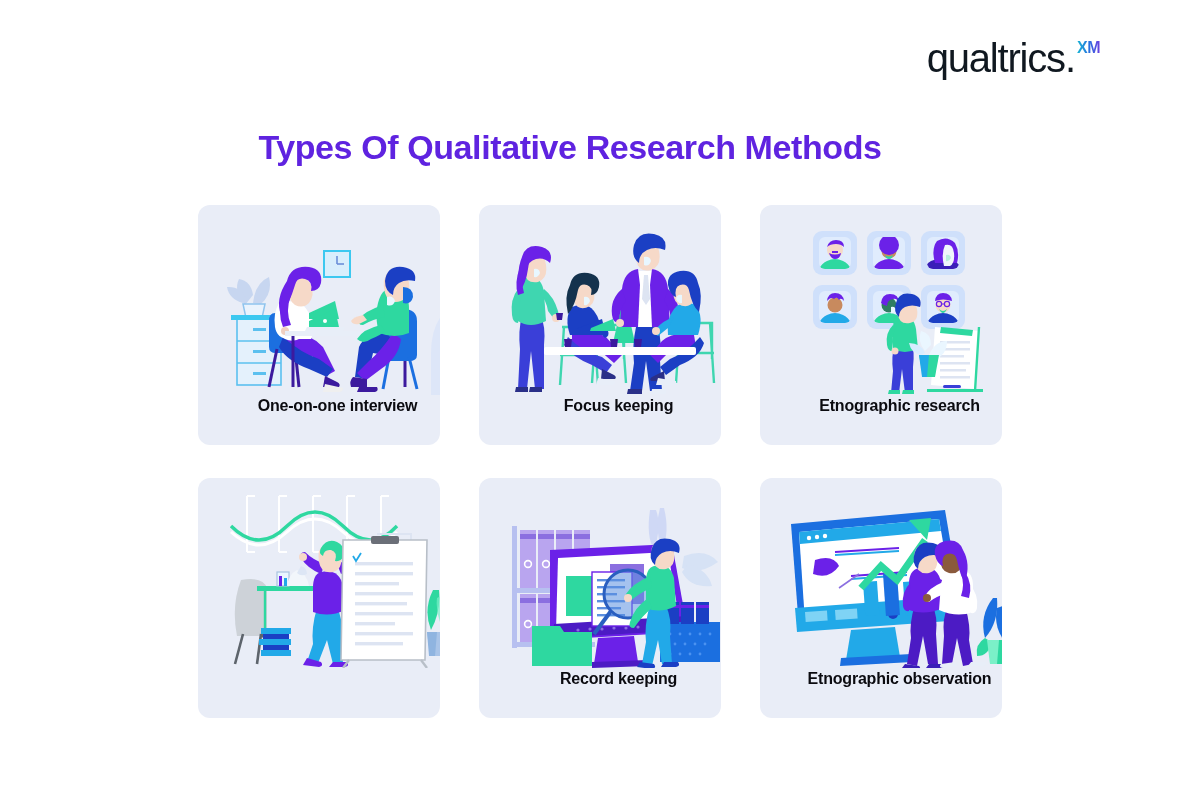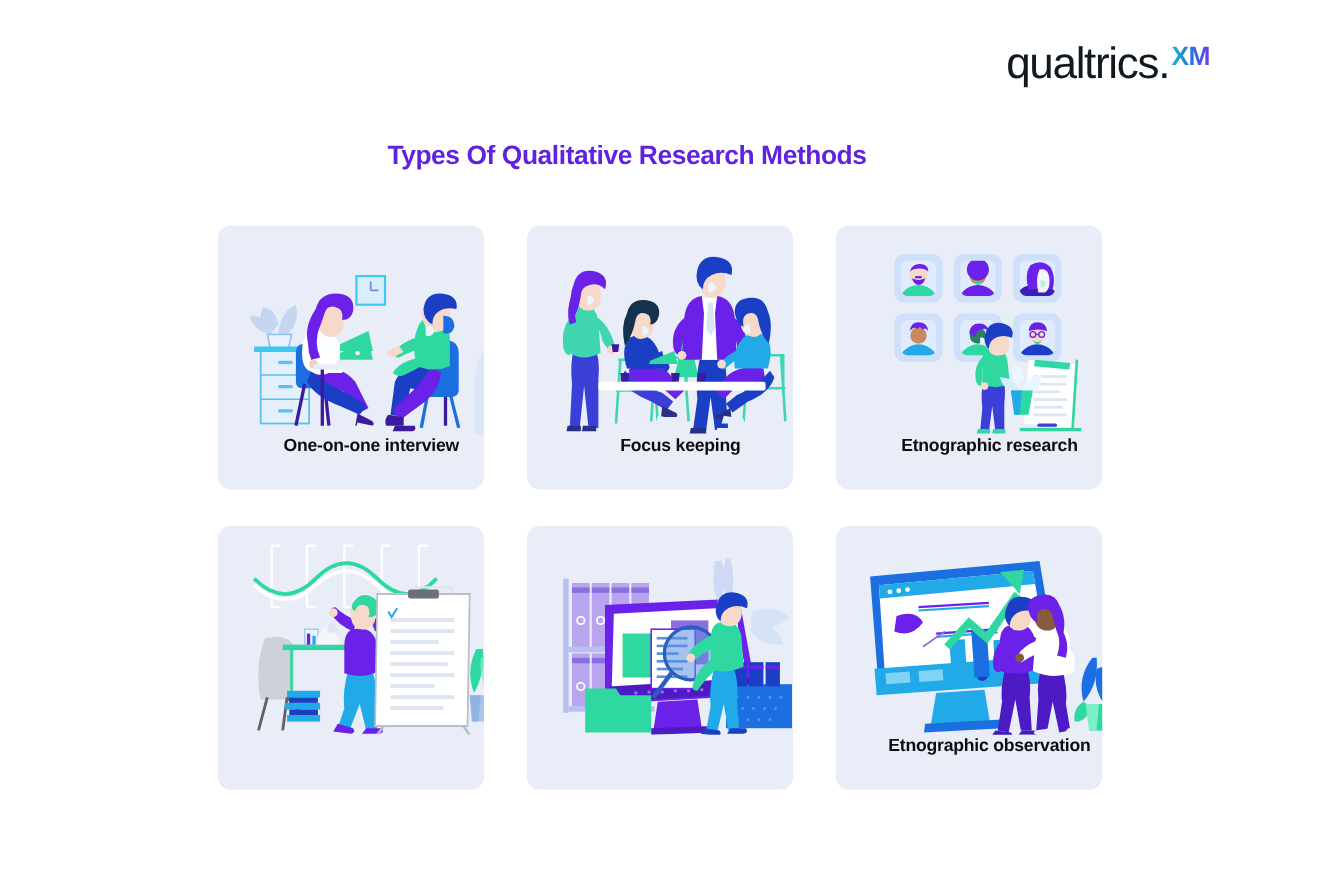--- a/index.html
+++ b/index.html
@@ -11,30 +11,30 @@
   .page{position:relative;width:1140px;height:800px;}
 
   
   .logo{position:absolute;right:40px;top:38px;display:flex;align-items:flex-start;}
   .logo-word{
     font-size:40px;font-weight:400;color:#101820;letter-spacing:-1.2px;
     line-height:1;font-family:"Liberation Sans",sans-serif;
   }
   .logo-dot{font-size:40px;color:#101820;line-height:1;}
   .logo-xm{
-    font-size:24px;font-weight:700;line-height:1;margin-top:2px;margin-left:1px;
+    font-size:16px;font-weight:700;line-height:1;margin-top:2px;margin-left:1px;
     background:linear-gradient(90deg,#17b5d4 0%,#2a6ee0 55%,#6b3fe0 100%);
     -webkit-background-clip:text;background-clip:text;color:transparent;
     letter-spacing:-0.5px;
   }
 
   
   .title{
     position:absolute;left:0;right:0;top:128px;text-align:center;
-    font-size:24px;font-weight:700;color:#5f23e0;letter-spacing:-0.4px;
+    font-size:34px;font-weight:700;color:#5f23e0;letter-spacing:-0.4px;
   }
 
   
   .grid{
     position:absolute;left:198px;top:205px;
     display:grid;grid-template-columns:242px 242px 242px;
     grid-template-rows:240px 240px;column-gap:39px;row-gap:33px;
   }
   .card{
     background:#e9edf7;border-radius:12px;position:relative;
@@ -511,20 +511,21 @@
 
           <path d="M152 98 q-18 8 -24 18 q-2 6 4 7 q10 -8 22 -14 z" fill="#2ed8a0"></path>
           <circle cx="130" cy="120" r="4" fill="#f6d9c8"></circle>
 
           <path d="M150 120 q-14 10 -18 24 q-2 6 4 6 q8 -12 18 -20 z" fill="#2ed8a0"></path>
 
           <path d="M158 64 q16 -4 18 11 q2 13 -8 16 q-12 2 -14 -11 q-2 -13 4 -16 z" fill="#f6d9c8"></path>
           <path d="M154 70 q4 -12 18 -9 q12 3 9 14 q-9 -4 -17 0 q-7 4 -7 12 q-7 -6 -3 -17 z" fill="#1b3fc4"></path>
         </svg>
       </div>
+      <div class="card-label">Record keeping</div>
     </div>
 
     <div class="card">
       <div class="art">
         <svg viewBox="0 0 242 190" xmlns="http://www.w3.org/2000/svg">
 
           <path d="M12 46 l154 -14 l18 106 l-164 12 z" fill="#1b6fe0"></path>
           <path d="M20 54 l140 -13 l16 92 l-150 11 z" fill="#ffffff"></path>
 
           <path d="M20 54 l140 -13 l2 12 l-141 13 z" fill="#22a9e8"></path>

